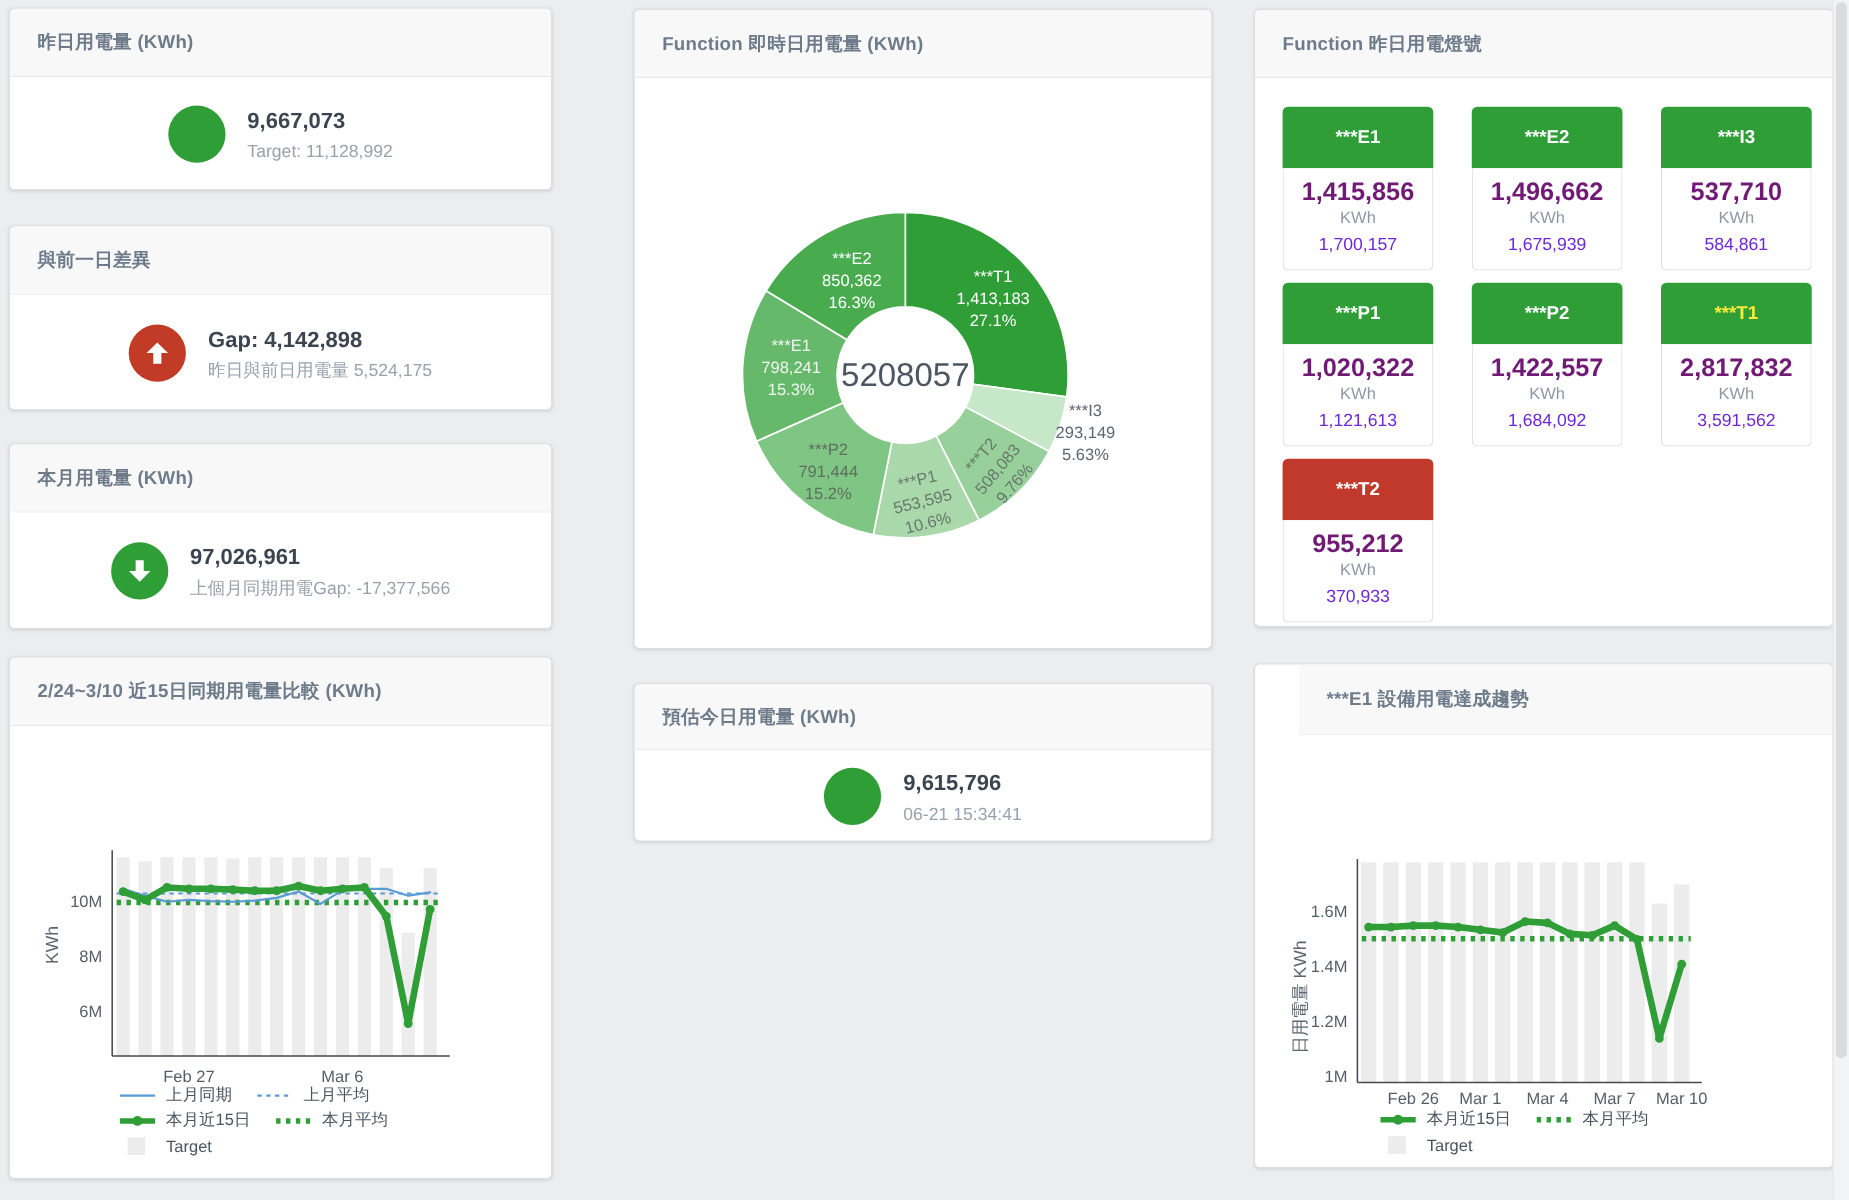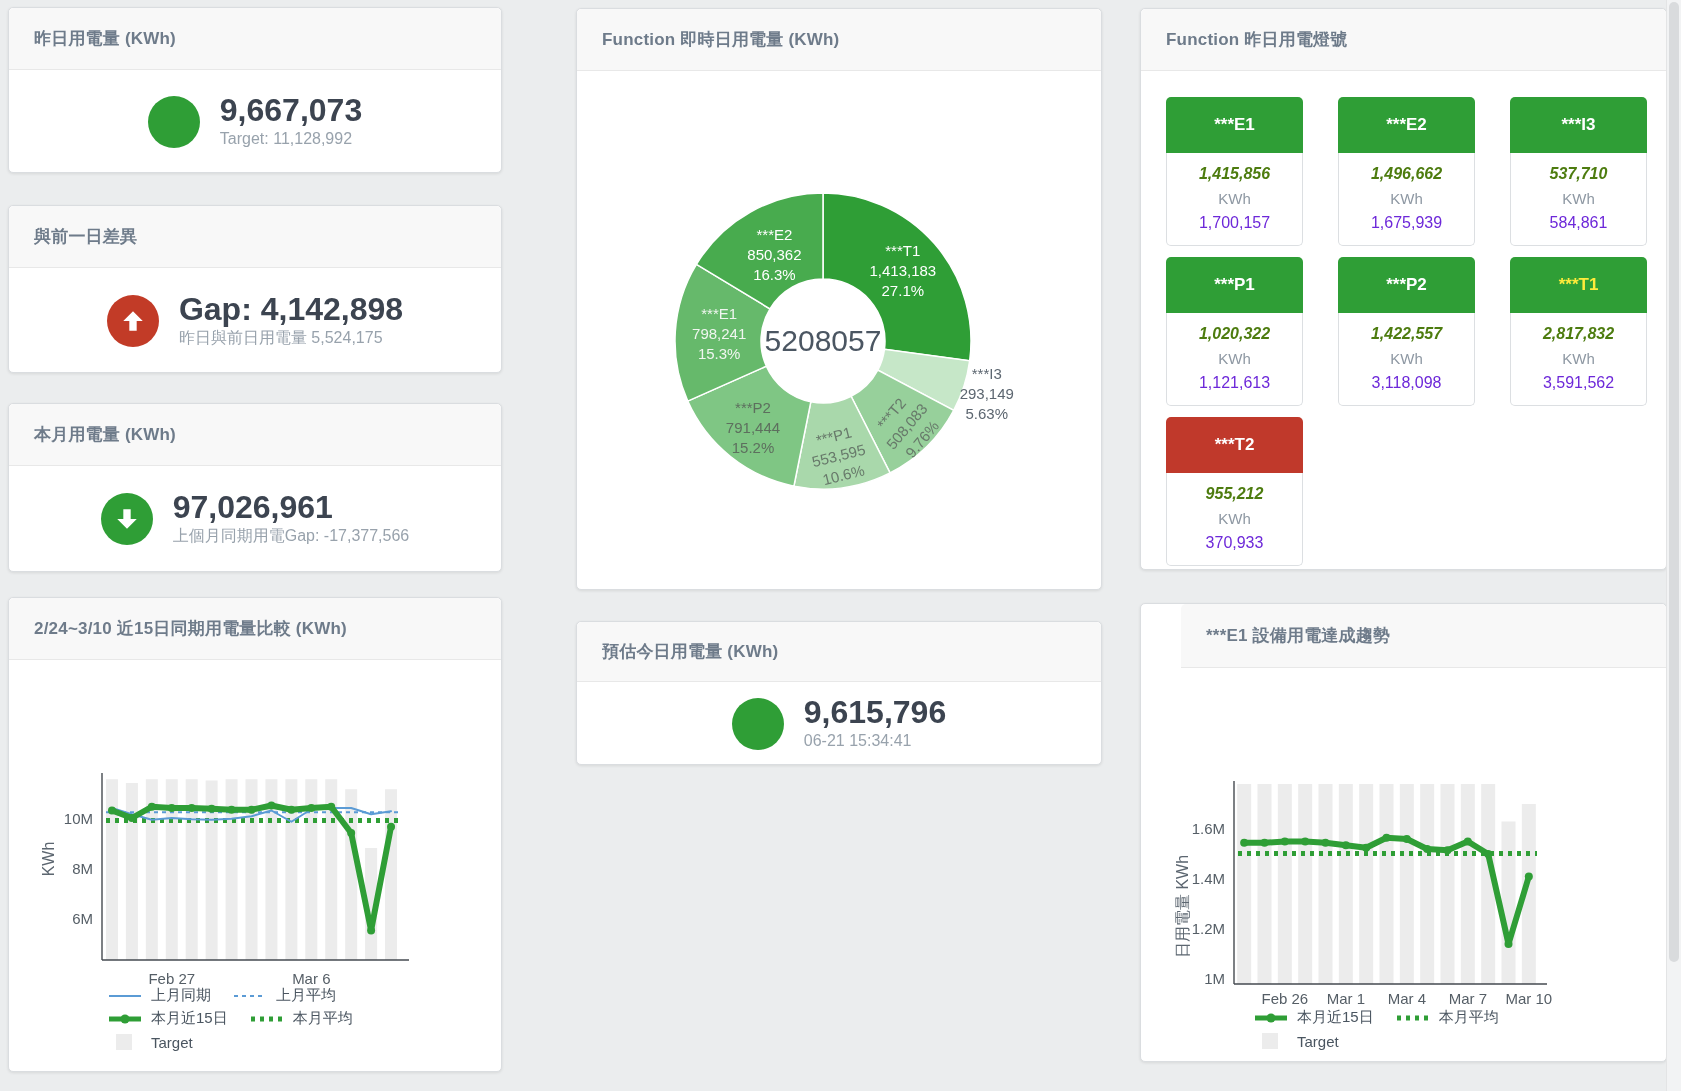--- a/index.html
+++ b/index.html
@@ -13,28 +13,28 @@
     box-shadow:0 1px 3px rgba(0,0,0,.09);box-sizing:border-box;
   }
   .card-header{
     height:61px;background:#f8f8f8;border-bottom:1px solid #e8e8e8;
     border-radius:5px 5px 0 0;display:flex;align-items:center;padding:0 25px;
   }
   .card-title{font-size:17px;font-weight:bold;color:#6e7b8a;letter-spacing:.2px;white-space:nowrap;}
   .stat-body{display:flex;align-items:center;justify-content:center;gap:20px;height:calc(100% - 61px);}
   .stat-circle{width:52px;height:52px;border-radius:50%;display:flex;align-items:center;justify-content:center;flex:0 0 auto;}
   .stat-text{display:flex;flex-direction:column;}
-  .stat-value{font-size:32px;font-weight:bold;color:#3c4450;line-height:32px;}
+  .stat-value{font-size:20px;font-weight:bold;color:#3c4450;line-height:32px;}
   .stat-sub{font-size:16px;color:#98a2ac;line-height:22px;margin-top:2px;}
   .tile{width:137px;}
   .tile-header{height:56px;border-radius:5px 5px 0 0;display:flex;align-items:center;justify-content:center;
     font-size:17px;font-weight:bold;color:#fff;}
   .tile-body{border:1px solid #dcdfe2;border-top:none;border-radius:0 0 5px 5px;text-align:center;
     padding:8px 0 10px 0;background:#fff;}
-  .tile-value{font-size:16px;font-weight:bold;color:#4d7c0f;line-height:26px;font-style:italic;}
+  .tile-value{font-size:23px;font-weight:bold;color:#701a75;line-height:26px;}
   .tile-unit{font-size:15px;color:#8e98a3;line-height:24px;}
   .tile-secondary{font-size:16px;color:#6d28d9;line-height:24px;}
   .lights-grid{position:absolute;left:25px;top:88px;display:grid;grid-template-columns:repeat(3,137px);
     column-gap:35px;row-gap:11px;}
   .chart-svg{position:absolute;left:0;top:0;}
   .ylabel{position:absolute;transform:rotate(-90deg);transform-origin:center;font-size:16px;color:#5c6670;white-space:nowrap;}
   .legend{position:absolute;font-size:15px;color:#4a5560;}
   .legend-row{display:flex;align-items:center;height:23px;}
   .legend-item{display:flex;align-items:flex-end;margin-right:22px;cursor:pointer;}
   .legend-item svg{margin-right:9px;}
@@ -282,21 +282,21 @@
             <div class="tile-value">1,020,322</div>
             <div class="tile-unit">KWh</div>
             <div class="tile-secondary">1,121,613</div>
           </div>
         </div>
         <div class="tile">
           <div class="tile-header" style="background-color: rgb(47, 158, 54); color: rgb(255, 255, 255);">***P2</div>
           <div class="tile-body">
             <div class="tile-value">1,422,557</div>
             <div class="tile-unit">KWh</div>
-            <div class="tile-secondary">3,118,098</div>
+            <div class="tile-secondary">1,684,092</div>
           </div>
         </div>
         <div class="tile">
           <div class="tile-header" style="background-color: rgb(47, 158, 54); color: rgb(255, 235, 59);">***T1</div>
           <div class="tile-body">
             <div class="tile-value">2,817,832</div>
             <div class="tile-unit">KWh</div>
             <div class="tile-secondary">3,591,562</div>
           </div>
         </div>

